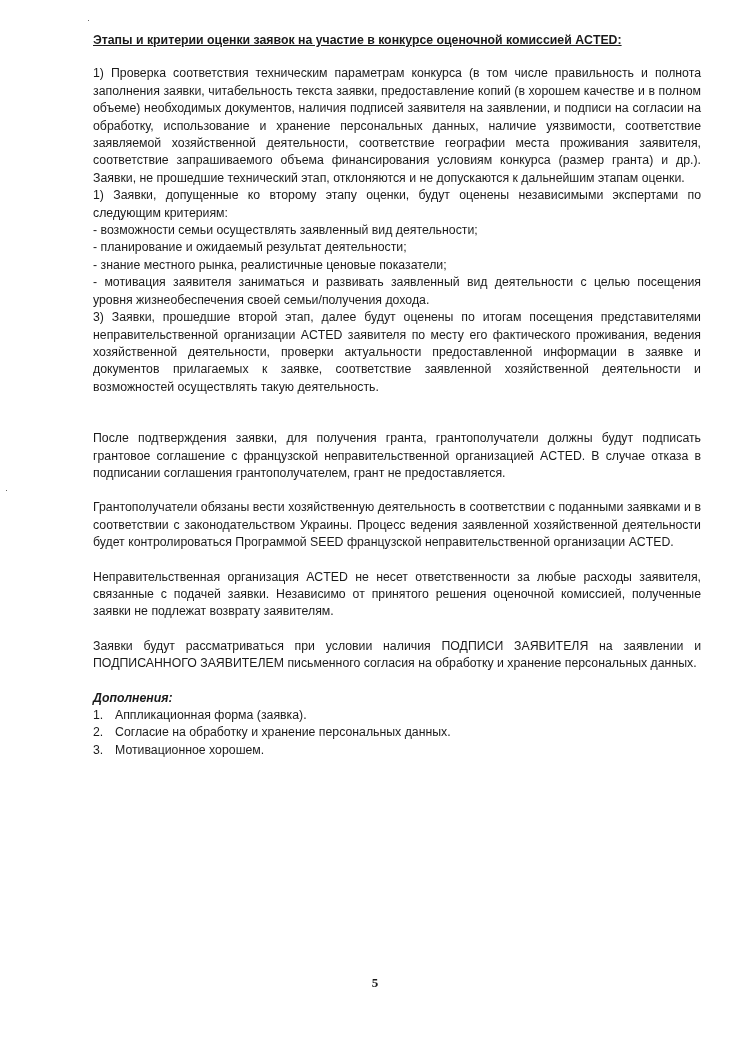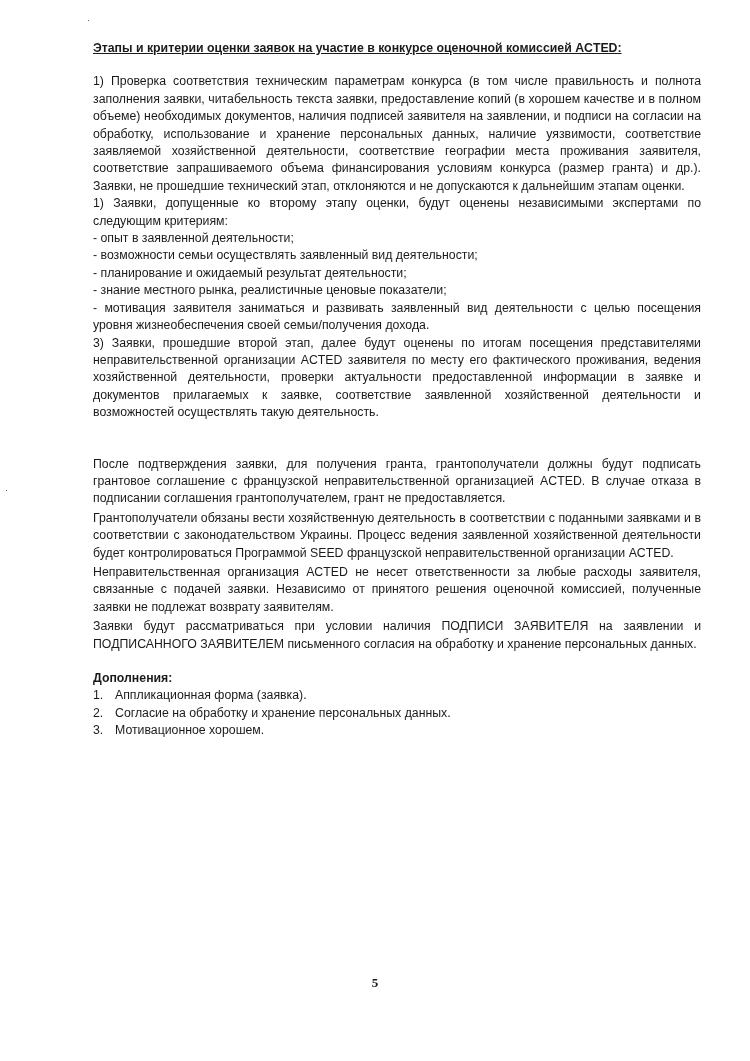--- a/index.html
+++ b/index.html
@@ -1,43 +1,42 @@
 <!DOCTYPE html>
 <html><head>
 <meta charset="utf-8">
 <style>
   html, body { margin: 0; padding: 0; background: #ffffff; }
   body { width: 750px; height: 1061px; position: relative; overflow: hidden;
          font-family: "Liberation Sans", "DejaVu Sans", sans-serif; color: #1a1a1a; }
-  .page { position: absolute; left: 93px; top: 40px; width: 608px; font-size: 12.3px; line-height: 17.4px; }
+  .page { position: absolute; left: 93px; top: 32px; width: 608px; font-size: 12.3px; line-height: 17.4px; }
   .title { font-weight: bold; text-decoration: underline; margin: 0 0 16px 0; font-size: 12.3px; }
   p { margin: 0; text-align: justify; }
-  .para-gap { margin-top: 2px; }
+  .para-gap { margin-top: 17px; }
   .crit { margin: 0; }
-  .sec-head { font-weight: bold; margin-top: 17px; }
+  .sec-head { font-weight: bold; margin-top: 17px; font-style: italic; }
   ol { margin: 0; padding: 0; list-style: none; }
   ol li { display: flex; }
   ol li .num { width: 22px; flex: none; }
   .page-num { position: absolute; left: 0; width: 750px; top: 975px; text-align: center;
               font-family: "Liberation Serif", serif; font-weight: bold; font-size: 13px; }
   .speck { position: absolute; width: 1px; height: 1px; background: #666; }
 </style>
 </head>
 <body>
 
 <div class="speck" style="left:88px;top:20px;"></div>
 <div class="speck" style="left:6px;top:490px;"></div>
 
 <div class="page">
   <div class="title">Этапы и критерии оценки заявок на участие в конкурсе оценочной комиссией ACTED:</div>
 
   <p>1) Проверка соответствия техническим параметрам конкурса (в том числе правильность и полнота заполнения заявки, читабельность текста заявки, предоставление копий (в хорошем качестве и в полном объеме) необходимых документов, наличия подписей заявителя на заявлении, и подписи на согласии на обработку, использование и хранение персональных данных, наличие уязвимости, соответствие заявляемой хозяйственной деятельности, соответствие географии места проживания заявителя, соответствие запрашиваемого объема финансирования условиям конкурса (размер гранта) и др.). Заявки, не прошедшие технический этап, отклоняются и не допускаются к дальнейшим этапам оценки.</p>
   <p>1) Заявки, допущенные ко второму этапу оценки, будут оценены независимыми экспертами по следующим критериям:</p>
   <div>
-    <p class="crit">- опыт в заявленной деятельности;</p>
     <p class="crit">- возможности семьи осуществлять заявленный вид деятельности;</p>
     <p class="crit">- планирование и ожидаемый результат деятельности;</p>
     <p class="crit">- знание местного рынка, реалистичные ценовые показатели;</p>
     <p class="crit">- мотивация заявителя заниматься и развивать заявленный вид деятельности с целью посещения уровня жизнеобеспечения своей семьи/получения дохода.</p>
   </div>
   <p>3) Заявки, прошедшие второй этап, далее будут оценены по итогам посещения представителями неправительственной организации ACTED заявителя по месту его фактического проживания, ведения хозяйственной деятельности, проверки актуальности предоставленной информации в заявке и документов прилагаемых к заявке, соответствие заявленной хозяйственной деятельности и возможностей осуществлять такую деятельность.</p>
 
   <p class="para-gap" style="margin-top:34px">После подтверждения заявки, для получения гранта, грантополучатели должны будут подписать грантовое соглашение с французской неправительственной организацией ACTED. В случае отказа в подписании соглашения грантополучателем, грант не предоставляется.</p>
   <p class="para-gap">Грантополучатели обязаны вести хозяйственную деятельность в соответствии с поданными заявками и в соответствии с законодательством Украины. Процесс ведения заявленной хозяйственной деятельности будет контролироваться Программой SEED французской неправительственной организации ACTED.</p>
   <p class="para-gap">Неправительственная организация ACTED не несет ответственности за любые расходы заявителя, связанные с подачей заявки. Независимо от принятого решения оценочной комиссией, полученные заявки не подлежат возврату заявителям.</p>

